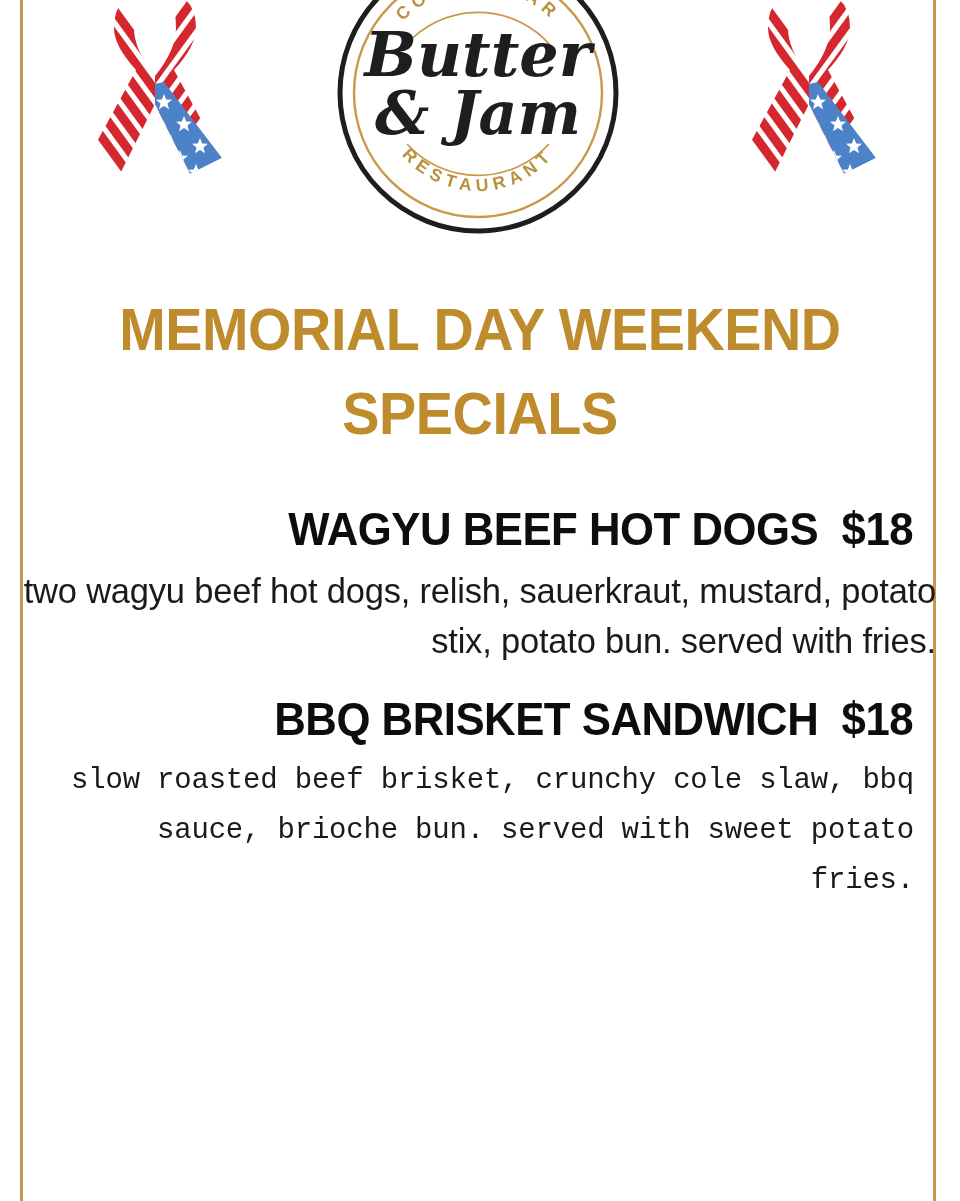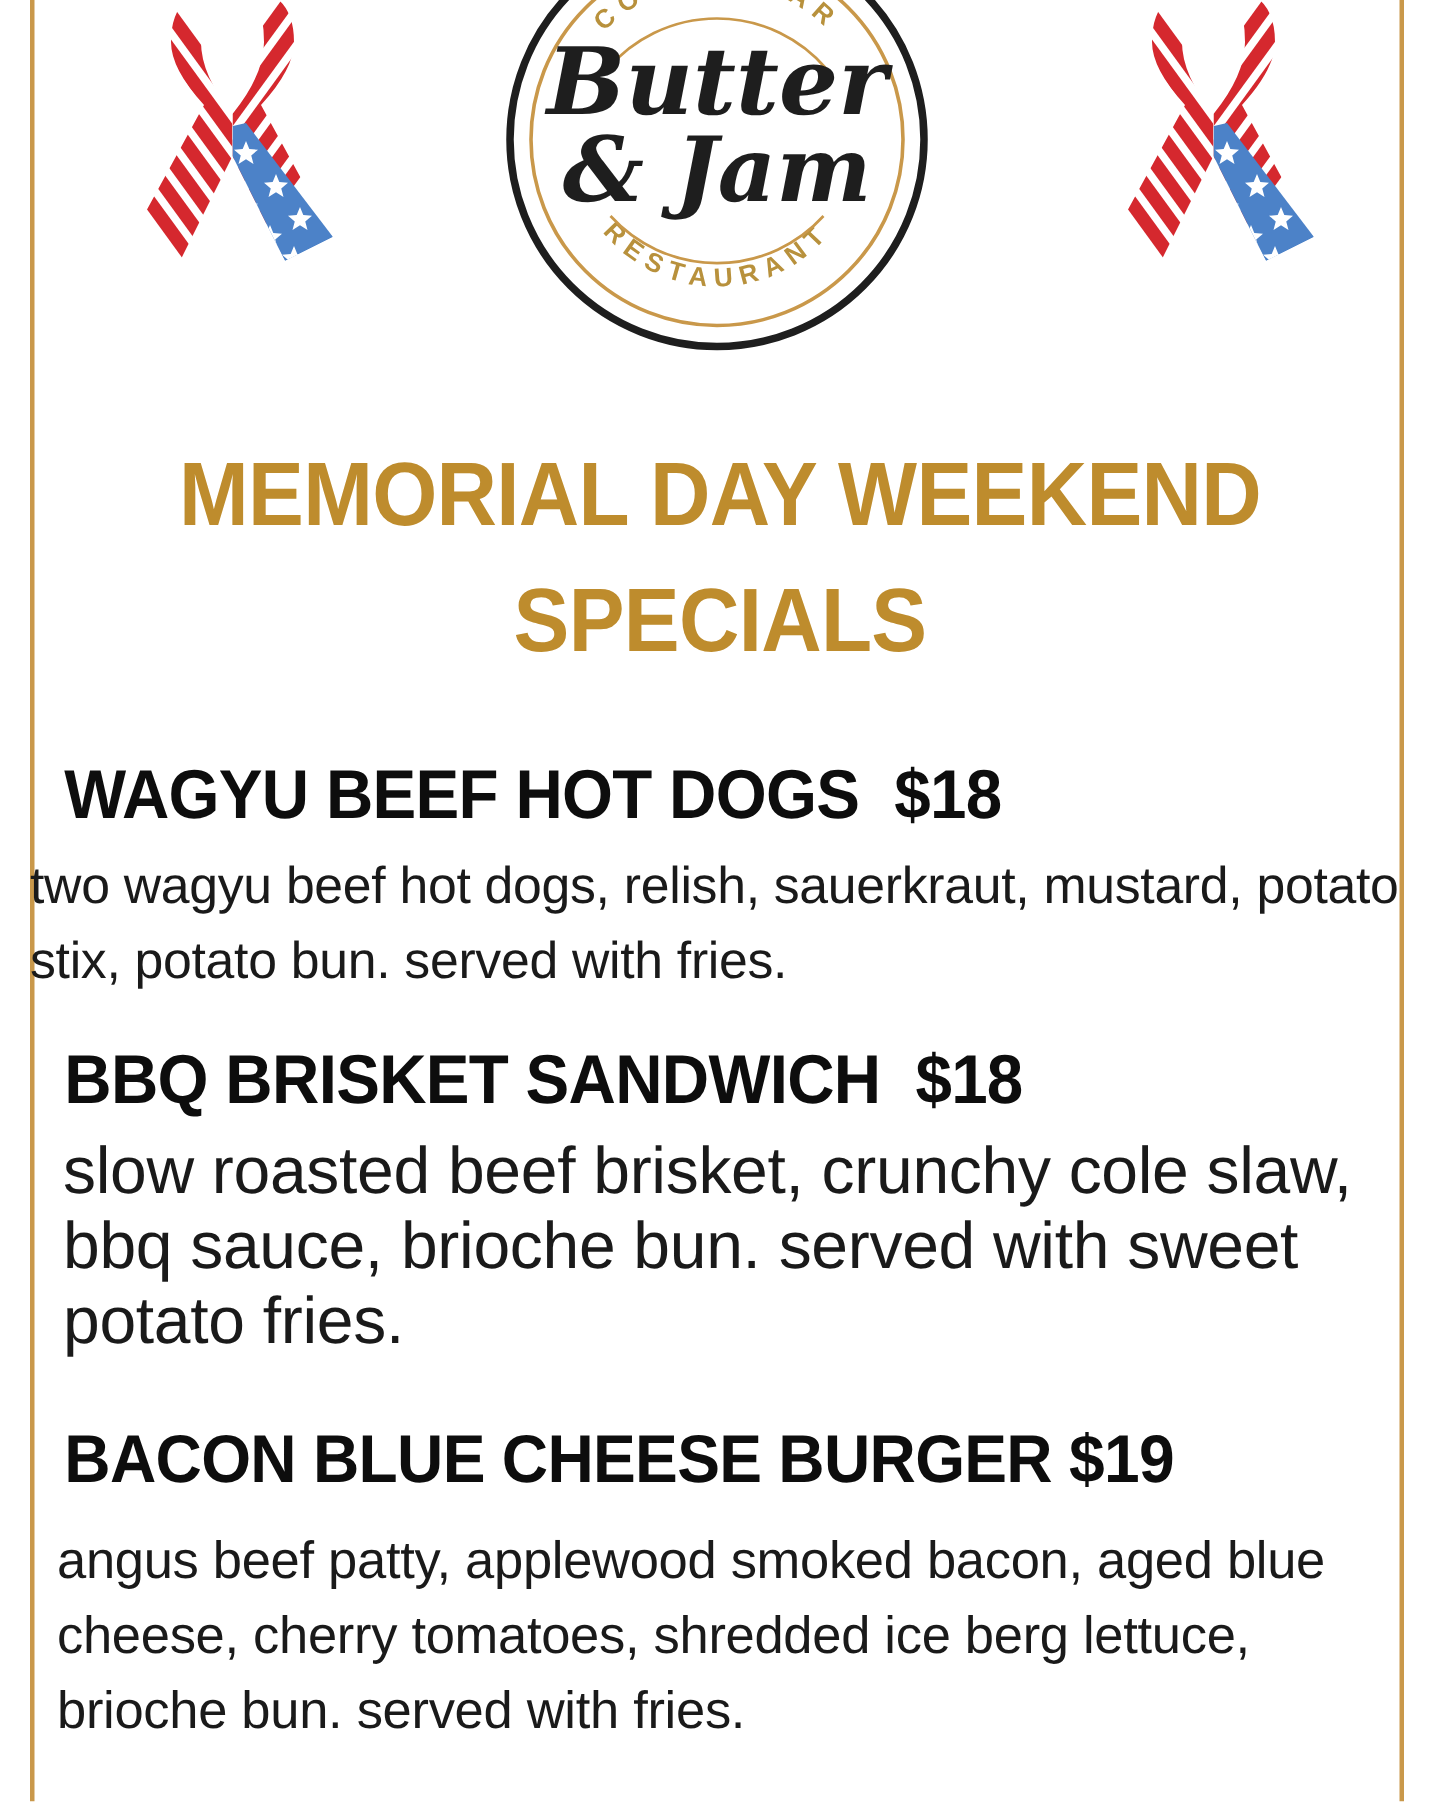--- a/index.html
+++ b/index.html
@@ -76,21 +76,21 @@
   }
 
   
   .menu {
     position:absolute;
     left:20px;
     top:500px;
     width:916px;
   }
 
-  .item { width:100%; text-align:left; }
+  .item { width:100%; text-align:right; }
   .item + .item { margin-top:26px; }
 
   .item-title {
     color:#0d0d0d;
     font-weight:bold;
     font-size:46px;
     line-height:58px;
     letter-spacing:-0.5px;
     transform:scaleX(0.95);
     transform-origin:center;
@@ -104,21 +104,21 @@
     line-height:50px;
     letter-spacing:-0.2px;
     padding:0 6px;
     white-space:pre-line;
   }
 
   .item-title + .item-desc { margin-top:8px; }
 
   
   .item.hotdogs   .item-desc { font-size:34.5px; padding:0 0; }
-  .item.brisket   .item-desc { font-size:44px; padding:0 22px; }
+  .item.brisket   .item-desc { font-size:29px; padding:0 22px;font-family:Liberation Mono, monospace; }
   .item.burger    .item-desc { font-size:35px;   padding:0 18px; }
 
   .item.brisket { margin-top:24px; }
   .item.burger  { margin-top:38px; }
   .item.burger .item-title { font-size:45px; }
   .item.burger .item-desc  { margin-top:14px; }
 </style>
 </head>
 <body>
 
@@ -260,19 +260,15 @@
     <div class="item hotdogs">
       <div class="item-title">WAGYU BEEF HOT DOGS  $18</div>
       <div class="item-desc">two wagyu beef hot dogs, relish, sauerkraut, mustard,  potato stix, potato bun. served with fries.</div>
     </div>
 
     <div class="item brisket">
       <div class="item-title">BBQ BRISKET SANDWICH  $18</div>
       <div class="item-desc">slow roasted beef brisket, crunchy cole slaw, bbq sauce, brioche bun. served with sweet potato fries.</div>
     </div>
 
-    <div class="item burger">
-      <div class="item-title">BACON BLUE CHEESE BURGER $19</div>
-      <div class="item-desc">angus beef patty, applewood smoked bacon, aged blue cheese, cherry tomatoes, shredded ice berg lettuce, brioche bun.  served with fries.</div>
-    </div>
 
   </div>
 </div>
 
 </body></html>

